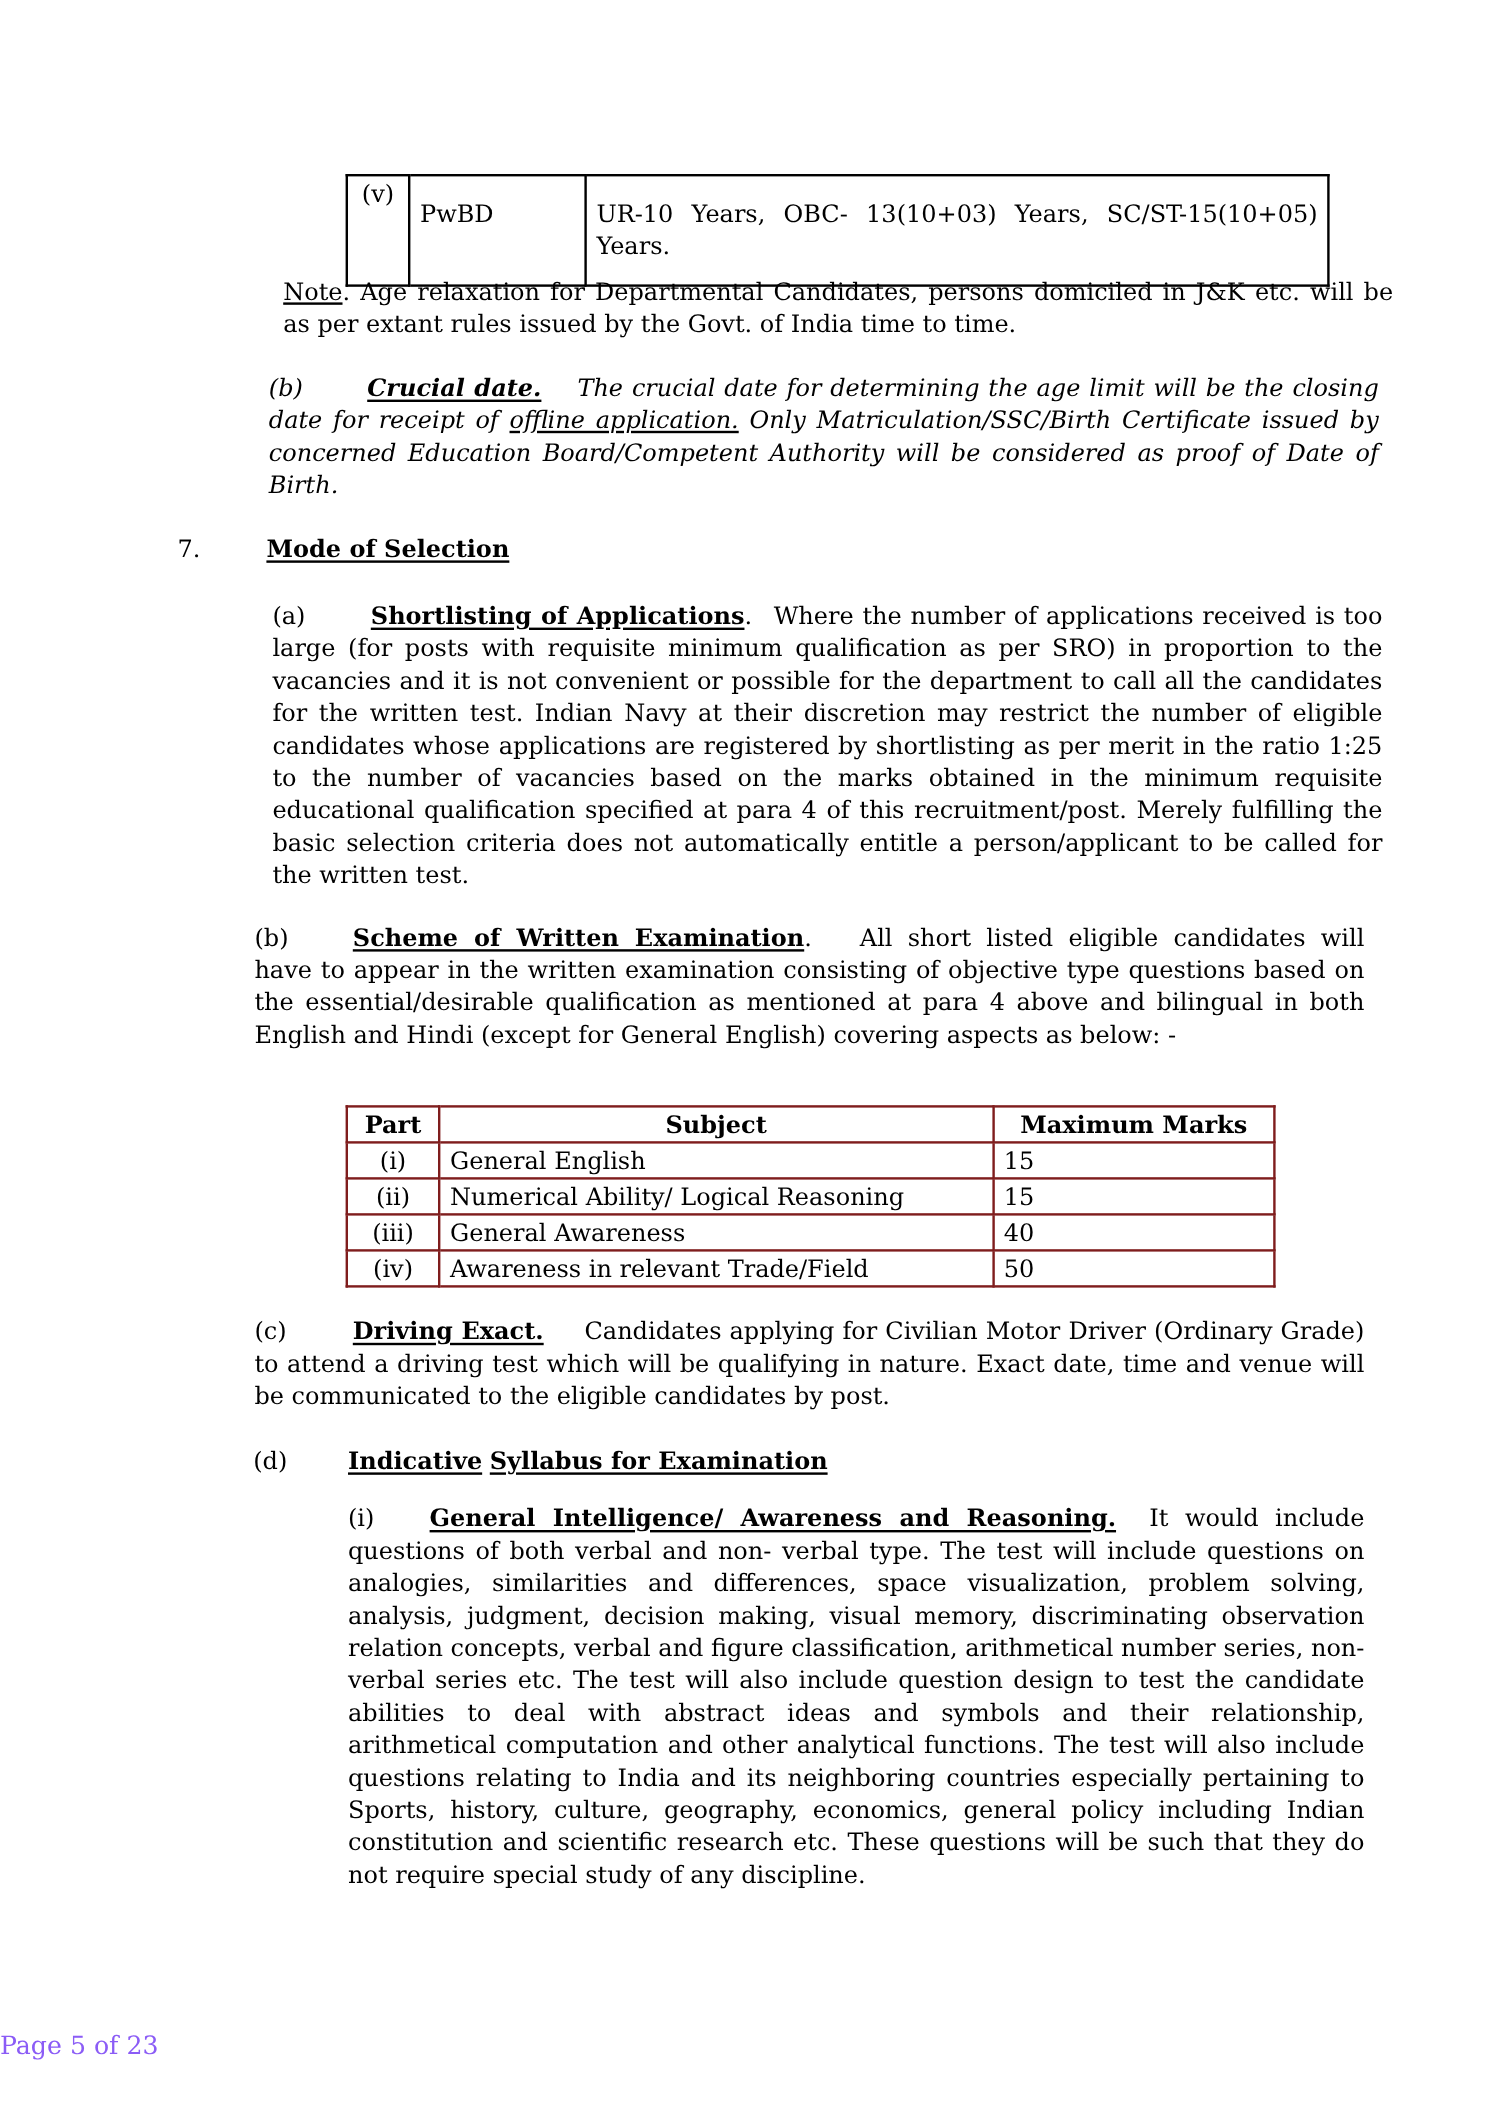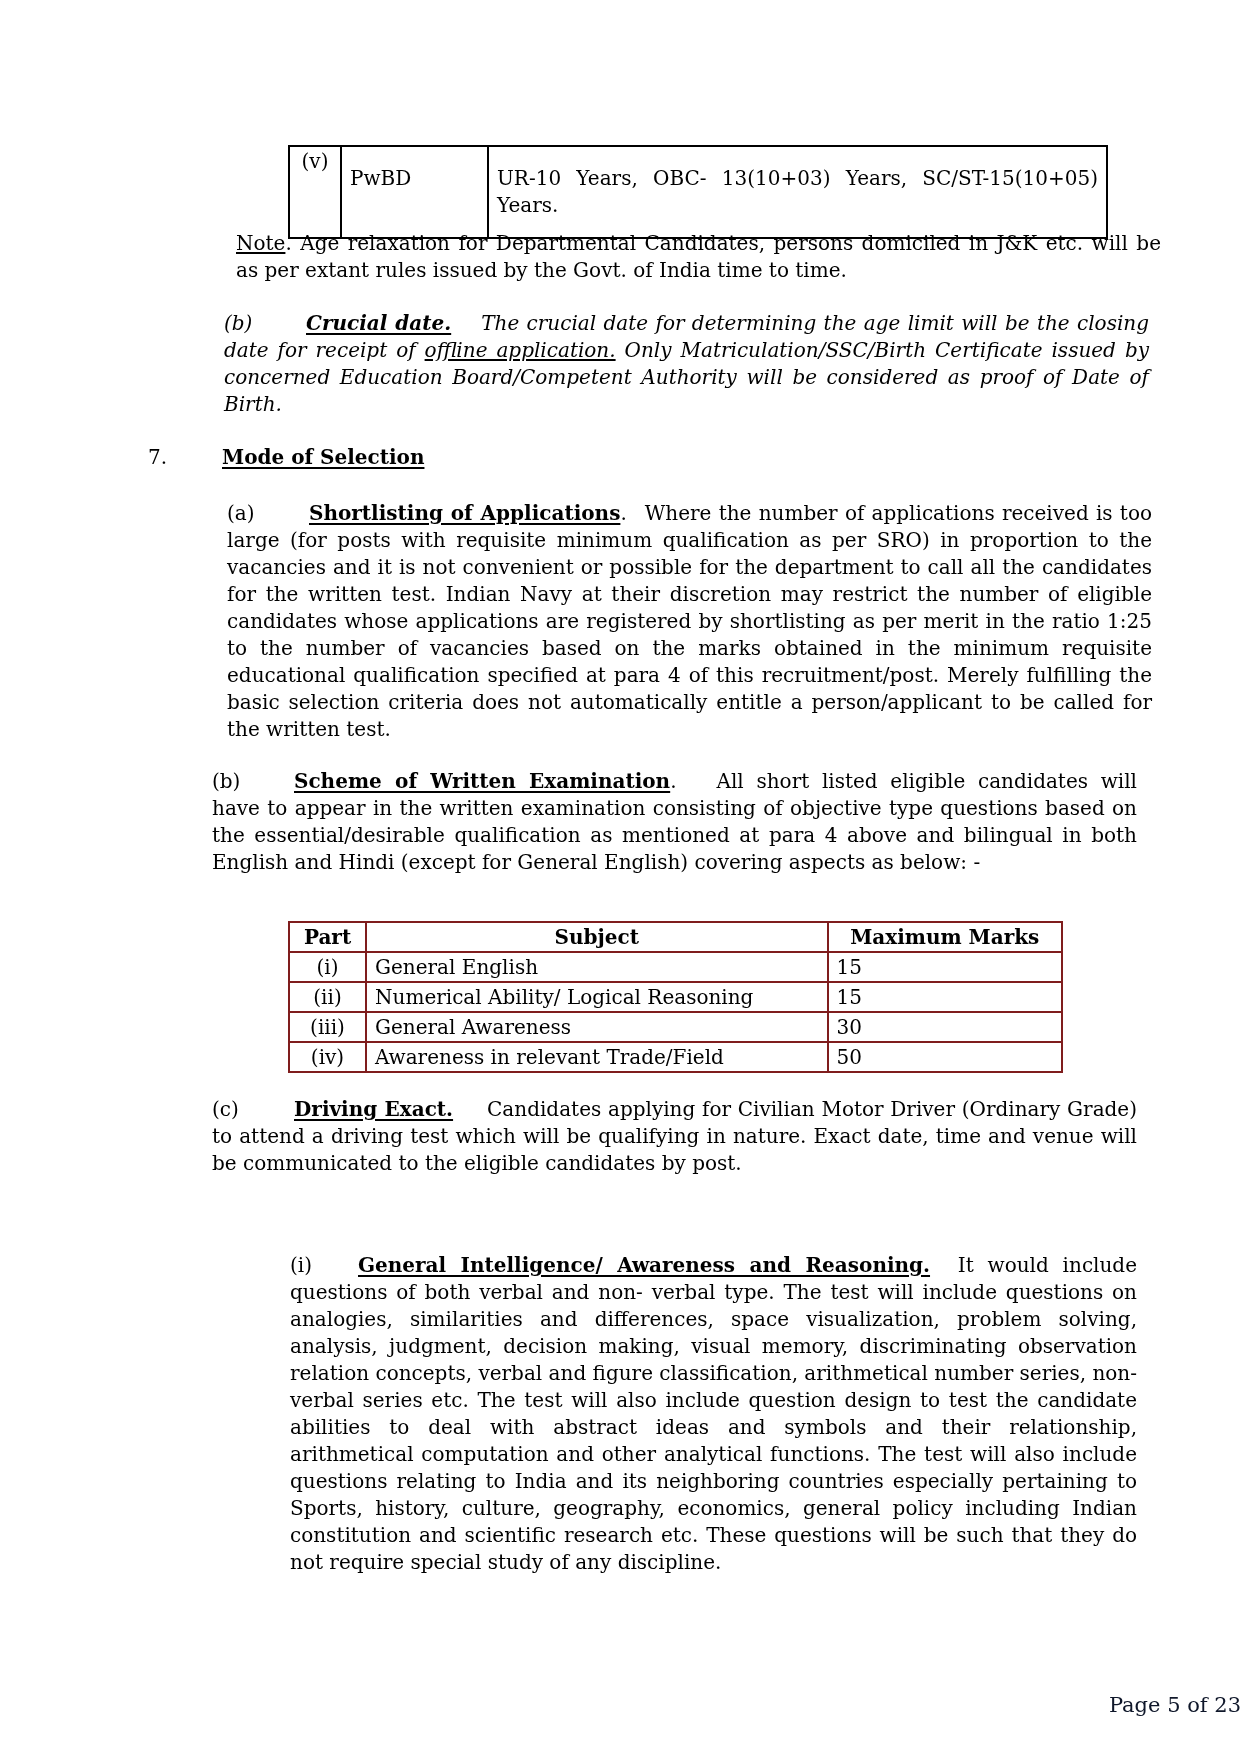--- a/index.html
+++ b/index.html
@@ -36,21 +36,21 @@
   .age-table .c3{text-align:justify;}
   .marks-table{width:775px;}
   .marks-table th,.marks-table td{border:2px solid #7f1d1d;padding:1px 8px;line-height:26px;}
   .marks-table th{font-weight:bold;text-align:center;}
   .col-part{width:60px;text-align:center;}
   .col-subject{width:470px;text-align:left;}
   .col-marks{width:225px;text-align:left;}
   .section-line{margin:0;}
   .footer{
     position:absolute;top:1692px;left:0;width:1241px;
-    text-align:right;color:#0f172a;font-size:21px;
+    text-align:left;color:#8b5cf6;font-size:21px;
   }
 </style>
 </head>
 <body>
 
 <div class="page">
 
   <table class="age-table abs" style="top:145px;left:288px;">
     <tbody>
       <tr>
@@ -96,34 +96,37 @@
         <td class="col-marks">15</td>
       </tr>
       <tr>
         <td class="col-part">(ii)</td>
         <td class="col-subject">Numerical Ability/ Logical Reasoning</td>
         <td class="col-marks">15</td>
       </tr>
       <tr>
         <td class="col-part">(iii)</td>
         <td class="col-subject">General Awareness</td>
-        <td class="col-marks">30</td>
+        <td class="col-marks">40</td>
       </tr>
       <tr>
         <td class="col-part">(iv)</td>
         <td class="col-subject">Awareness in relevant Trade/Field</td>
         <td class="col-marks">50</td>
       </tr>
     </tbody>
   </table>
 
   <p class="para abs" style="top:1096px;left:212px;width:925px;">
     <span class="label w82">(c)</span><span class="h-bu">Driving Exact.</span><span class="gap g34"></span><span>Candidates applying for Civilian Motor Driver  (Ordinary Grade) to attend a driving test which will be qualifying in nature. Exact date, time and venue will be communicated to the eligible candidates by post.</span>
   </p>
 
+  <p class="section-line abs" style="top:1204px;left:211px;">
+    <span class="label w79">(d)</span><span class="h-bu">Indicative</span><span>&nbsp;</span><span class="h-bu">Syllabus for Examination</span>
+  </p>
 
   <p class="para abs" style="top:1252px;left:290px;width:847px;">
     <span class="label w68">(i)</span><span class="h-bu">General Intelligence/ Awareness and Reasoning.</span><span>&nbsp;&nbsp;</span><span>It would include questions of both verbal and non- verbal type. The test will include questions on analogies, similarities and differences, space visualization, problem solving, analysis, judgment, decision making, visual memory, discriminating observation relation concepts, verbal and figure classification, arithmetical number series, non-verbal series etc.  The test will also include question design to test the candidate abilities to deal with abstract ideas and symbols and their relationship, arithmetical computation and other analytical functions.  The test will also include questions relating to India and its neighboring countries especially pertaining to Sports, history, culture, geography, economics, general policy including Indian constitution and scientific research etc.  These questions will be such that they do not require special study of any discipline.</span>
   </p>
 
   <div class="footer">Page 5 of 23</div>
 
 </div>
 
 </body></html>

